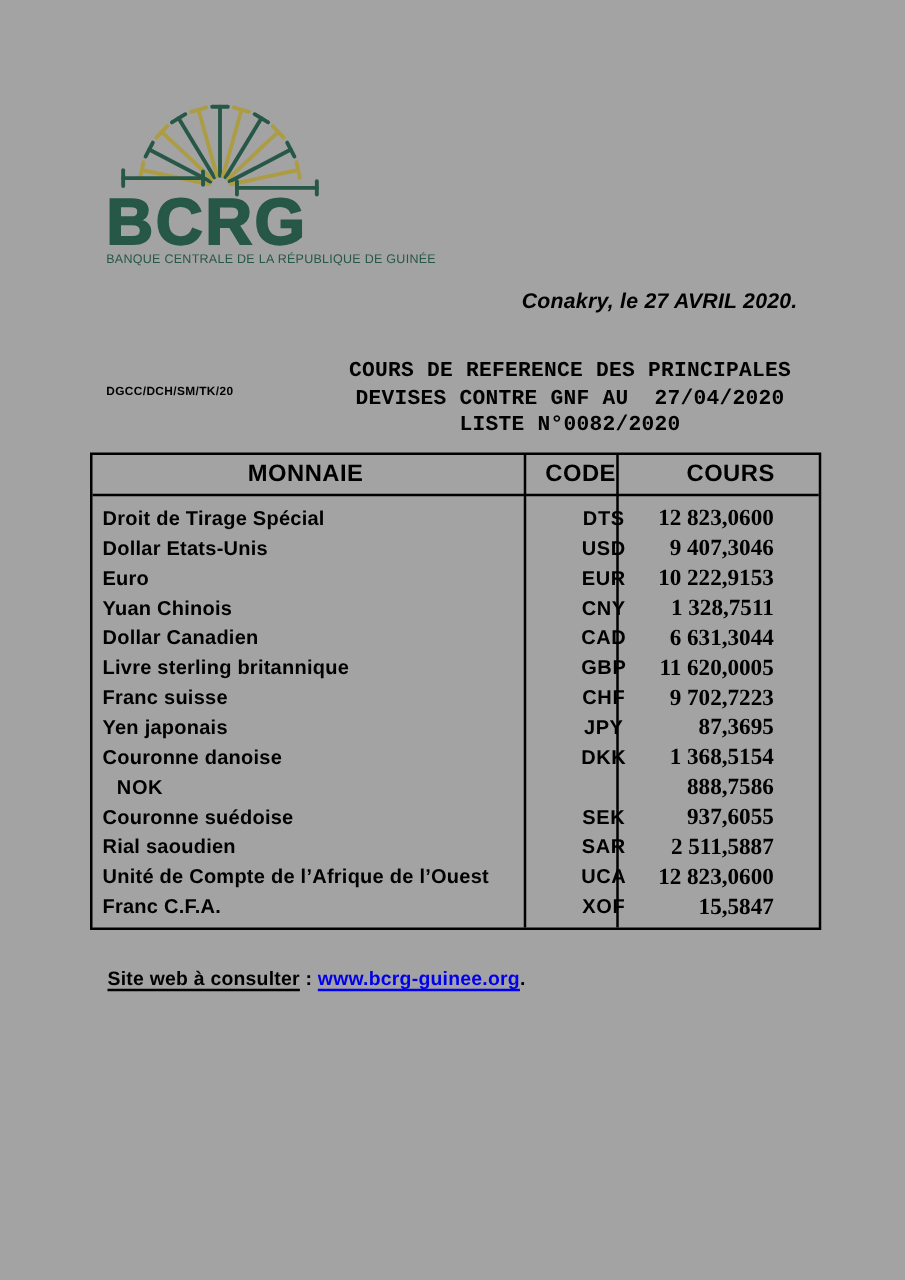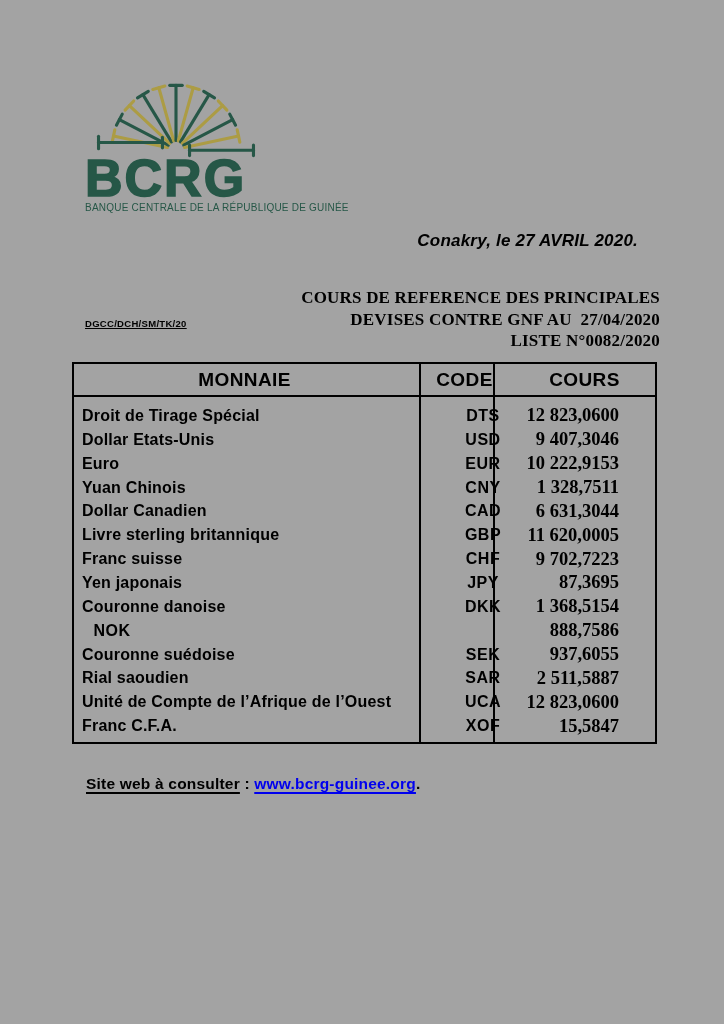--- a/index.html
+++ b/index.html
@@ -28,26 +28,26 @@
     color:var(--green);letter-spacing:0.22px;white-space:nowrap;margin-top:2px;
   }
 
   
   .dateline{
     position:absolute;top:231px;right:86px;
     font-family:var(--sans);font-weight:bold;font-style:italic;
     font-size:17px;letter-spacing:0.2px;white-space:pre;
   }
   .ref{
-    position:absolute;left:85px;top:318px;
-    font-family:var(--sans);font-weight:bold;font-size:9.5px;letter-spacing:0.3px;text-decoration:underline;
+    position:absolute;left:85px;top:308px;
+    font-family:var(--sans);font-weight:bold;font-size:9.5px;letter-spacing:0.3px;
   }
   .title{
     position:absolute;left:252px;top:287px;width:408px;
-    text-align:right;font-family:Liberation Serif, serif;font-weight:bold;
+    text-align:center;font-family:Liberation Mono, monospace;font-weight:bold;
     font-size:17px;line-height:21.5px;letter-spacing:0.2px;
   }
   .title div{white-space:pre;}
 
   
   .rates-table{
     position:absolute;left:72px;top:362px;width:585px;height:382px;
     border:2px solid #000;box-sizing:border-box;
     display:flex;flex-direction:column;
   }

